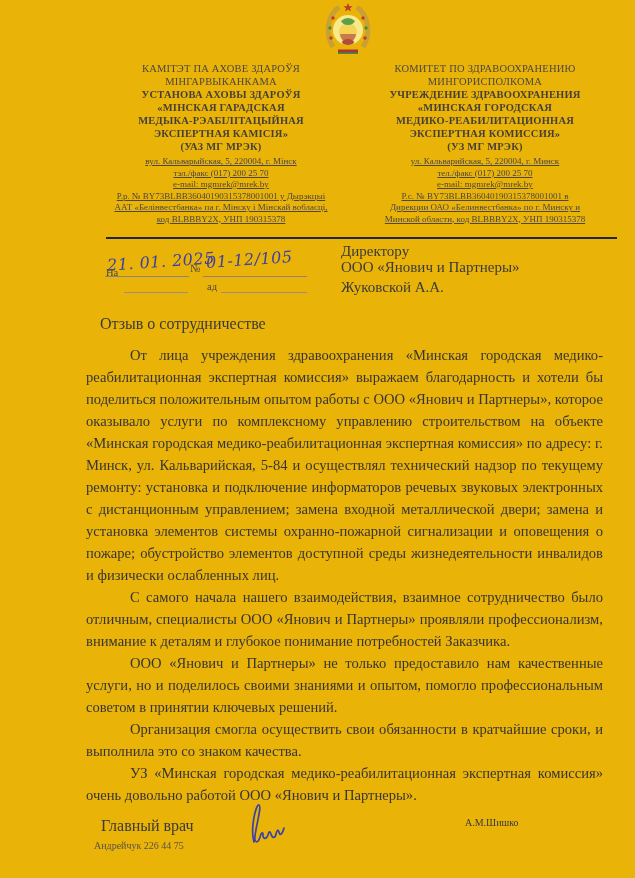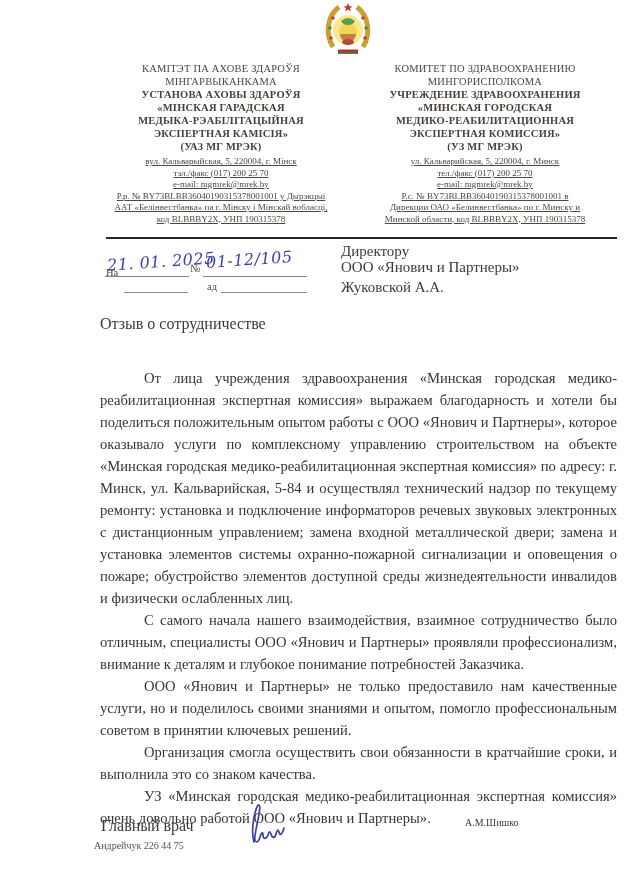--- a/index.html
+++ b/index.html
@@ -1,20 +1,20 @@
 <!DOCTYPE html>
 <html lang="ru"><head>
 <meta charset="utf-8">
 <style>
   html,body{margin:0;padding:0;background:#e9e9e9;}
   .page{
     position:relative;
     width:635px;height:878px;
     margin:0 auto;
-    background:#ffffff;
+    background:#eab308;
     font-family:"Liberation Serif", serif;
     color:#3a3a3a;
     overflow:hidden;
     box-shadow:0 0 4px rgba(0,0,0,.15);
   }
   
   .emblem{position:absolute;left:321px;top:2px;width:54px;height:54px;}
   .lh-col{position:absolute;top:62px;text-align:center;}
   .lh-left{left:90px;width:262px;}
   .lh-right{left:356px;width:258px;}
@@ -34,21 +34,21 @@
   .uline{position:absolute;height:1px;}
   .ul-date{left:105px;top:276px;width:84px;background:#84848e;}
   .ul-num{left:203px;top:276px;width:104px;background:#9a7b80;}
   .ul-na{left:124px;top:292px;width:64px;background:#a28a8a;}
   .ul-ad{left:221px;top:292px;width:86px;background:#a28a8a;}
   
   .addressee{position:absolute;left:341px;top:243px;font-size:15px;line-height:16px;color:#3a3a3a;}
   .addressee .line3{margin-top:4px;}
   
   .title{position:absolute;left:100px;top:315px;font-size:16px;color:#3a3a3a;}
-  .body-text{position:absolute;left:100px;top:344px;width:517px;font-size:14.6px;line-height:22px;text-align:justify;color:#373533;margin-top:23px;}
+  .body-text{position:absolute;left:86px;top:344px;width:517px;font-size:14.6px;line-height:22px;text-align:justify;color:#373533;}
   .body-text p{margin:0;text-indent:44px;}
   
   .sig-position{position:absolute;left:101px;top:817px;font-size:16px;}
   .sig-name{position:absolute;left:465px;top:817px;font-size:10px;}
   .sig-svg{position:absolute;left:243px;top:798px;width:46px;height:50px;}
   .executor{position:absolute;left:94px;top:840px;font-size:10px;color:#575249;font-family:Liberation Serif, serif;}
 </style>
 </head>
 <body>
 

